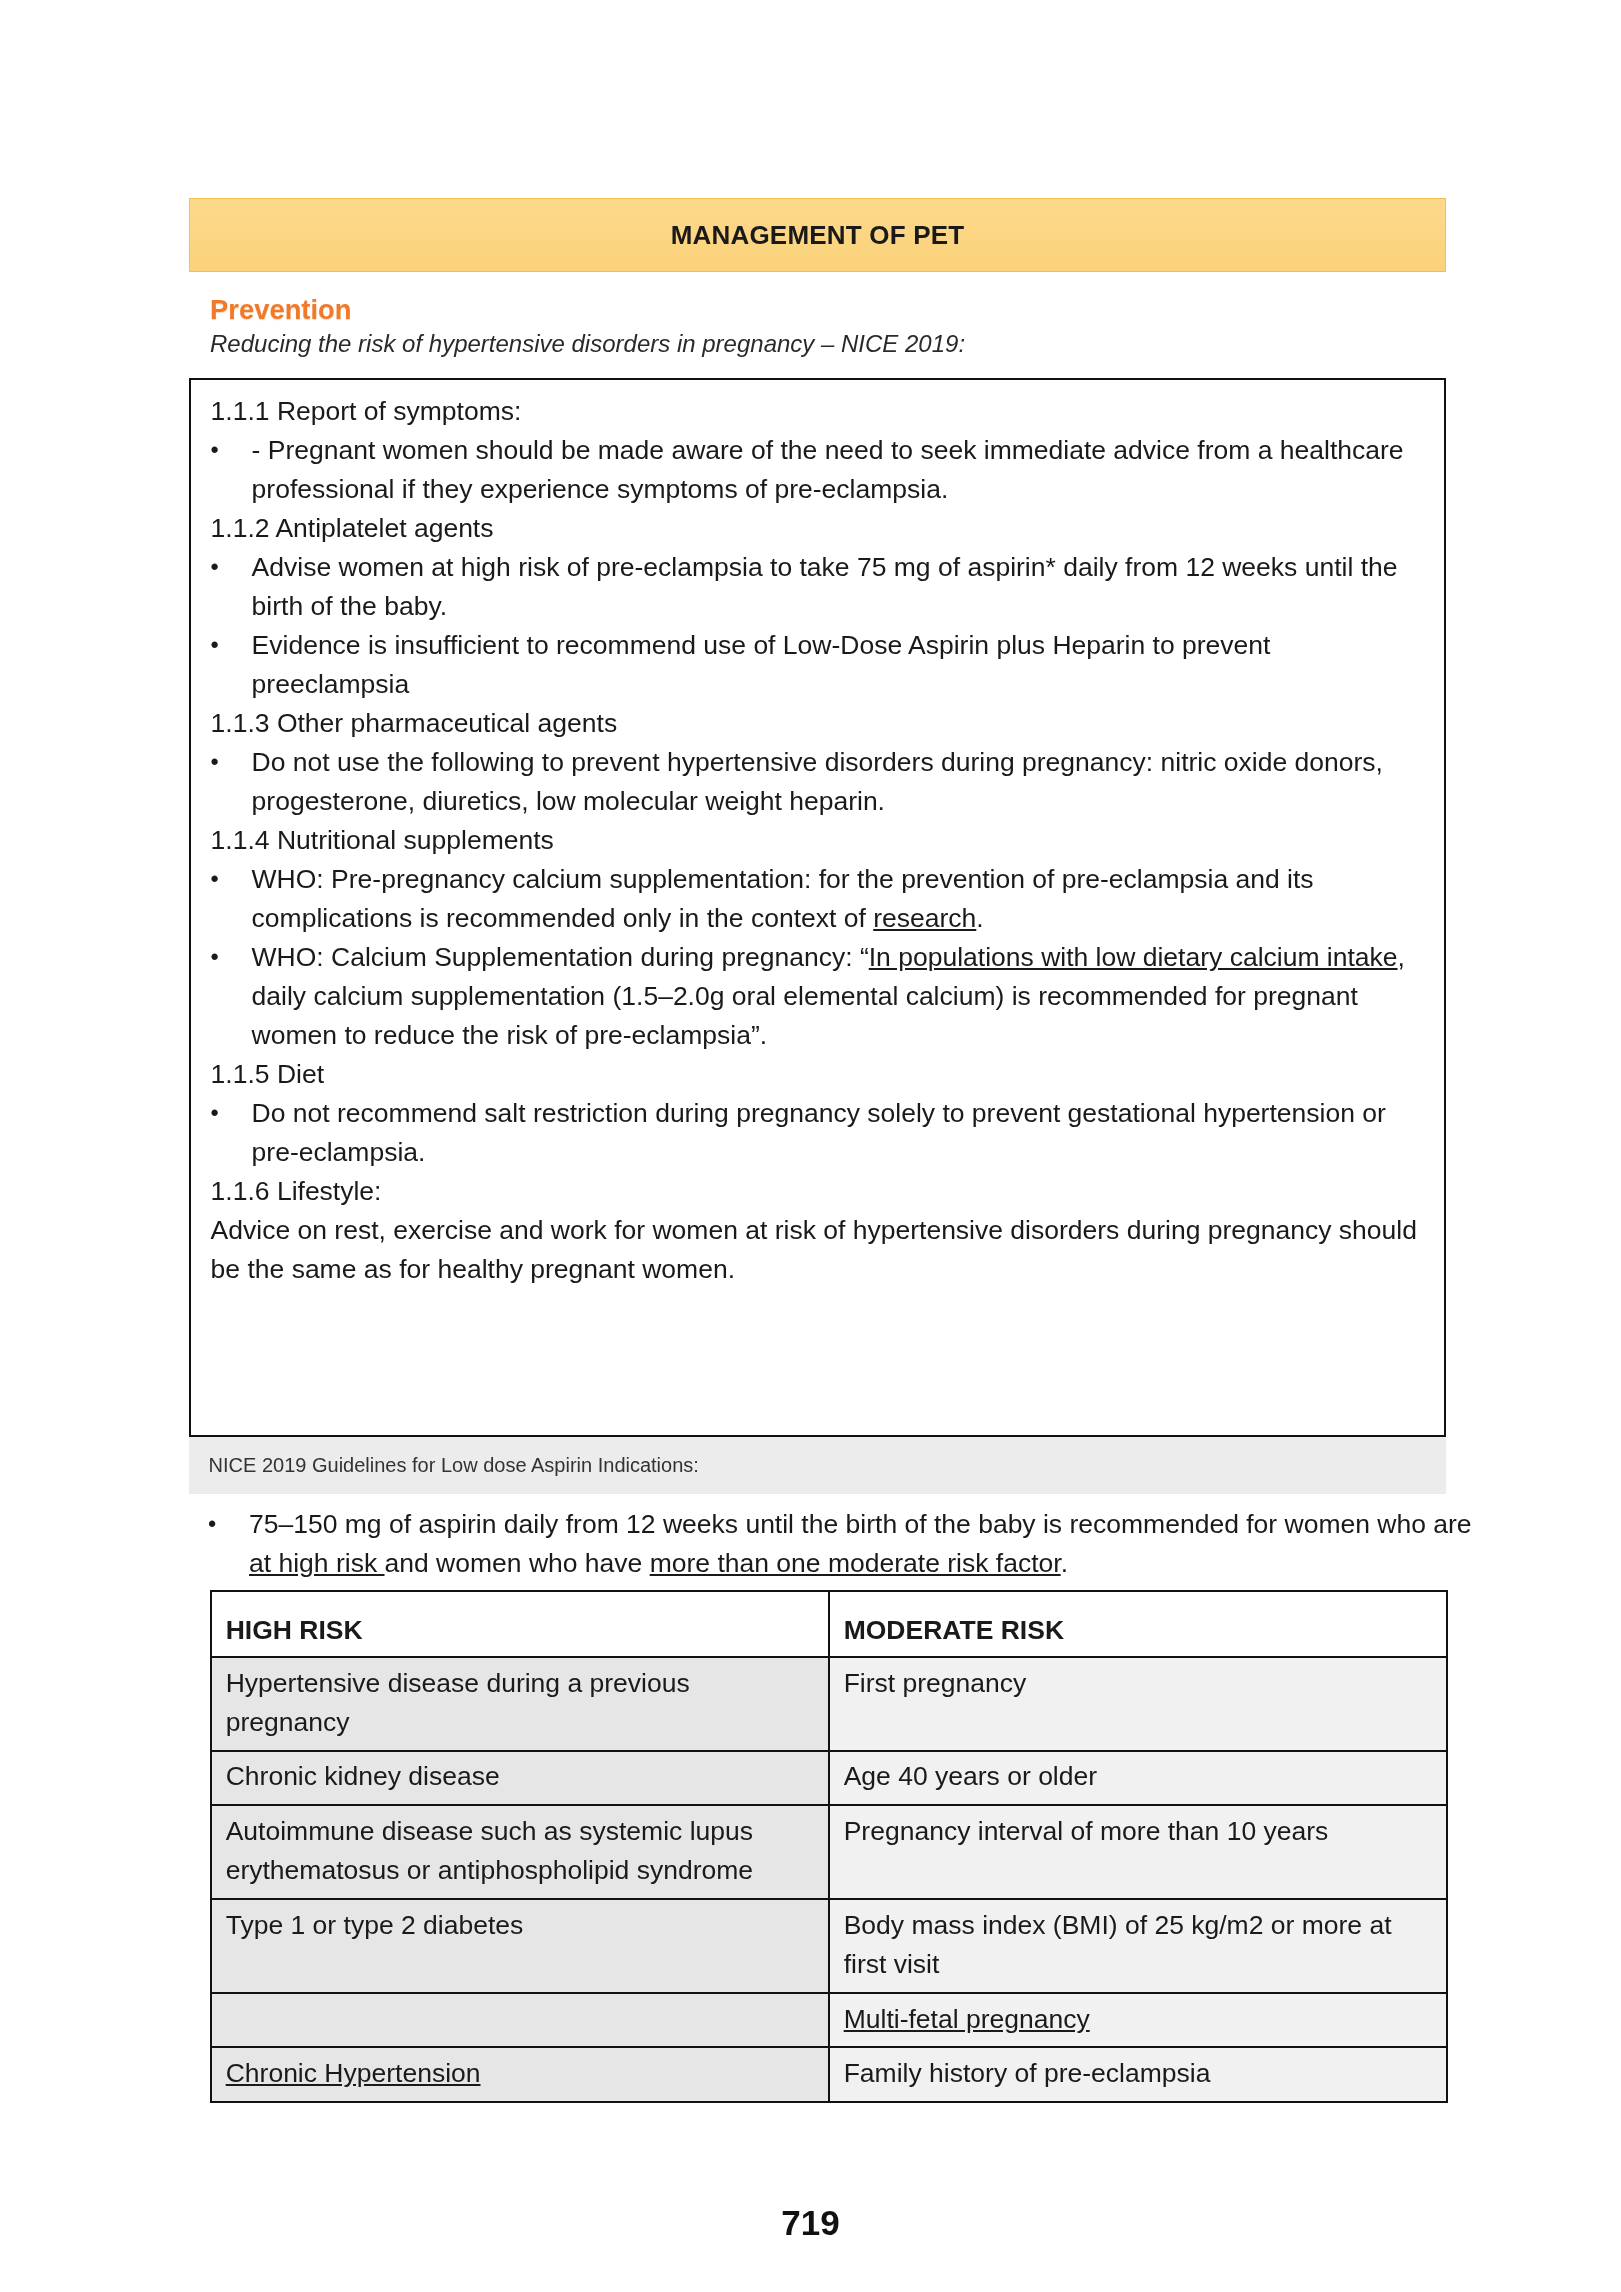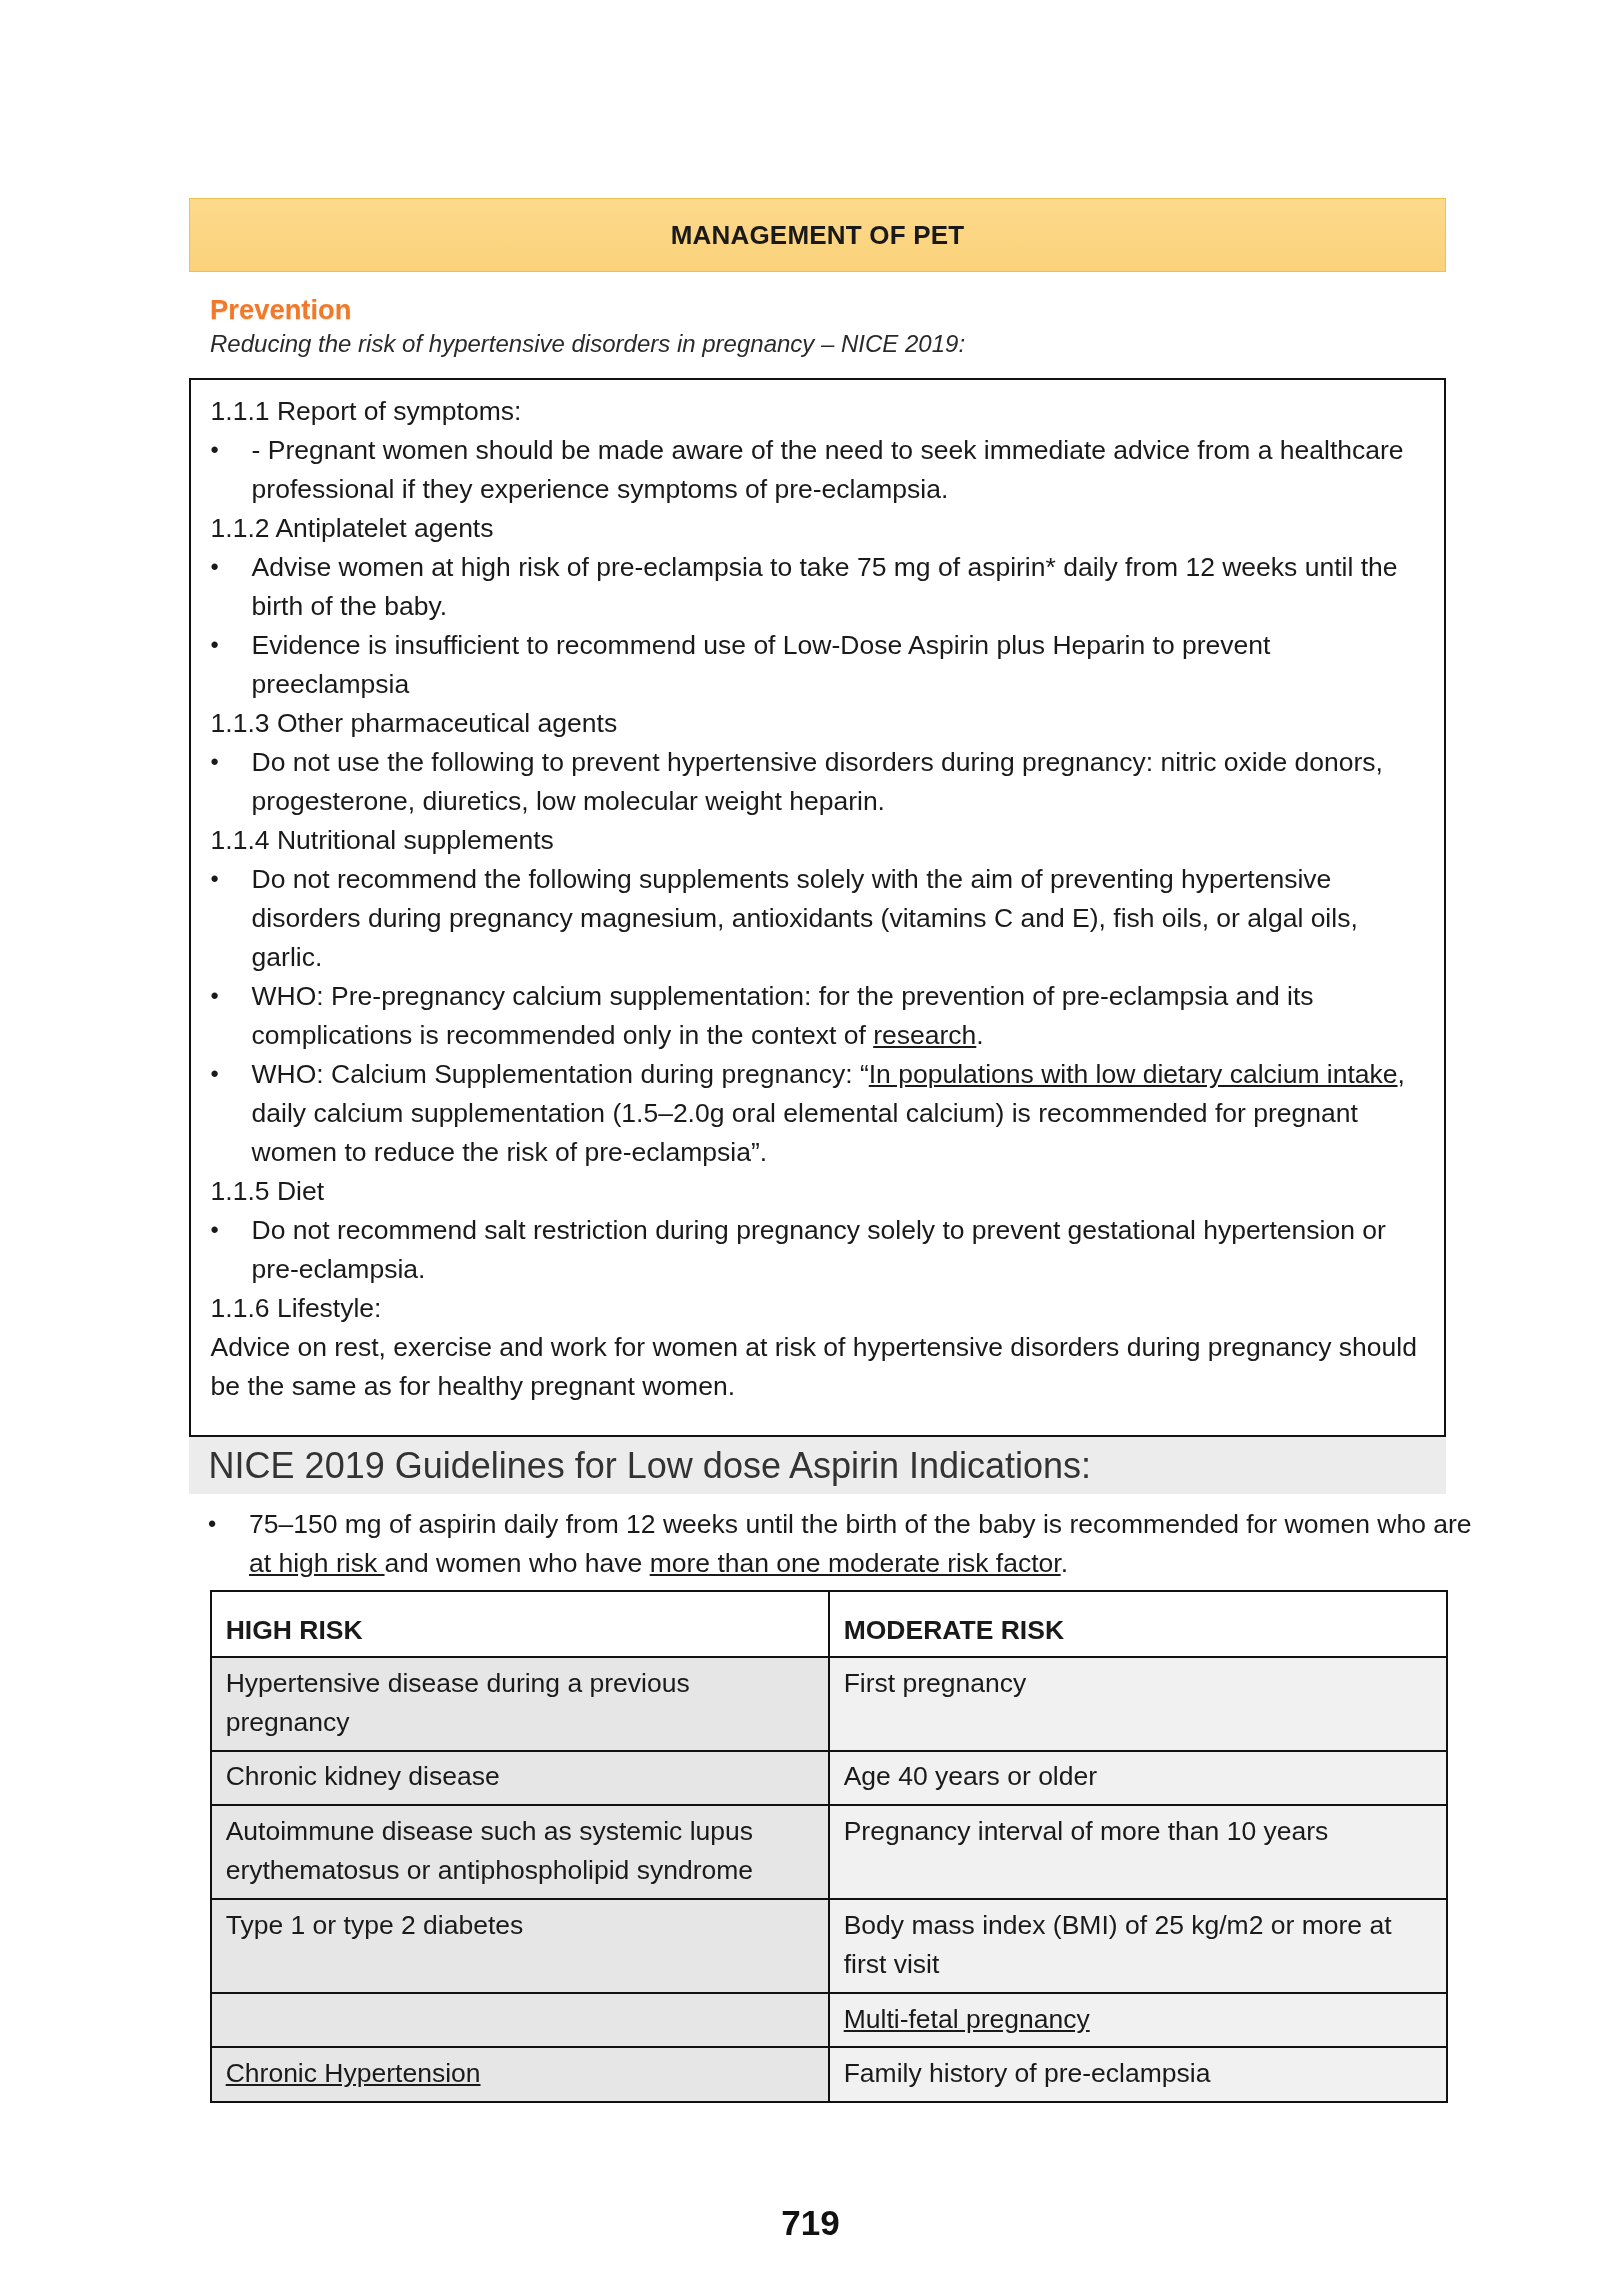--- a/index.html
+++ b/index.html
@@ -40,21 +40,21 @@
   .bullet::before {
     content: "\2022"; position: absolute; left: 0; top: 0; font-size: 23.5px;
   }
   b { font-weight: normal; }
   u { text-decoration: underline; }
 
   .nice-band {
     position: absolute; left: 189px; top: 1437px; width: 1257px; height: 57px;
     background: #ececec; box-sizing: border-box; padding-left: 19.6px;
     display: flex; align-items: center;
-    font-size: 36px; color: #333;
+    font-size: 20px; color: #333;
   }
 
   .aspirin-bullet {
     position: absolute; left: 208px; top: 1505px; width: 1235px;
   }
 
   
   .risk-table {
     position: absolute; left: 210px; top: 1590px; width: 1238px;
     border-collapse: collapse; table-layout: fixed;
@@ -92,21 +92,20 @@
     <div class="line bullet"><span>- Pregnant women should be made aware of the need to seek immediate advice from a healthcare professional if they experience symptoms of pre-eclampsia.</span></div>
 
     <div class="line heading">1.1.2 Antiplatelet agents</div>
     <div class="line bullet"><span>Advise women at high risk of pre-eclampsia to take 75 mg of aspirin* daily from 12 weeks until the birth of the baby.</span></div>
     <div class="line bullet"><span>Evidence is insufficient to recommend use of </span><b>Low-Dose Aspirin plus Heparin</b><span> to prevent preeclampsia</span></div>
 
     <div class="line heading">1.1.3 Other pharmaceutical agents</div>
     <div class="line bullet"><b>Do not use</b><span> the following to prevent hypertensive disorders during pregnancy: </span><b>nitric oxide donors, progesterone, diuretics, low molecular weight heparin.</b></div>
 
     <div class="line heading">1.1.4 Nutritional supplements</div>
-    <div class="line bullet"><b>Do not recommend the following supplements</b><span> solely with the aim of preventing hypertensive disorders during pregnancy </span><b>magnesium, antioxidants (vitamins C and E), fish oils, or algal oils, garlic</b><span>.</span></div>
     <div class="line bullet"><span>WHO: Pre-pregnancy calcium supplementation: for the prevention of pre-eclampsia and its complications is recommended only in the context of </span><u>research</u><span>.</span></div>
     <div class="line bullet"><span>WHO: Calcium Supplementation during pregnancy: “</span><u>In populations with low dietary calcium intake</u><span>, daily calcium supplementation (1.5–2.0g oral elemental calcium) is recommended for pregnant women to reduce the risk of pre-eclampsia”.</span></div>
 
     <div class="line heading">1.1.5 Diet</div>
     <div class="line bullet"><b>Do not recommend salt restriction</b><span> during pregnancy solely to prevent gestational hypertension or pre-eclampsia.</span></div>
 
     <div class="line heading">1.1.6 Lifestyle:</div>
     <div class="line">Advice on rest, exercise and work for women at risk of hypertensive disorders during pregnancy should be the same as for healthy pregnant women.</div>
   </div>
 

